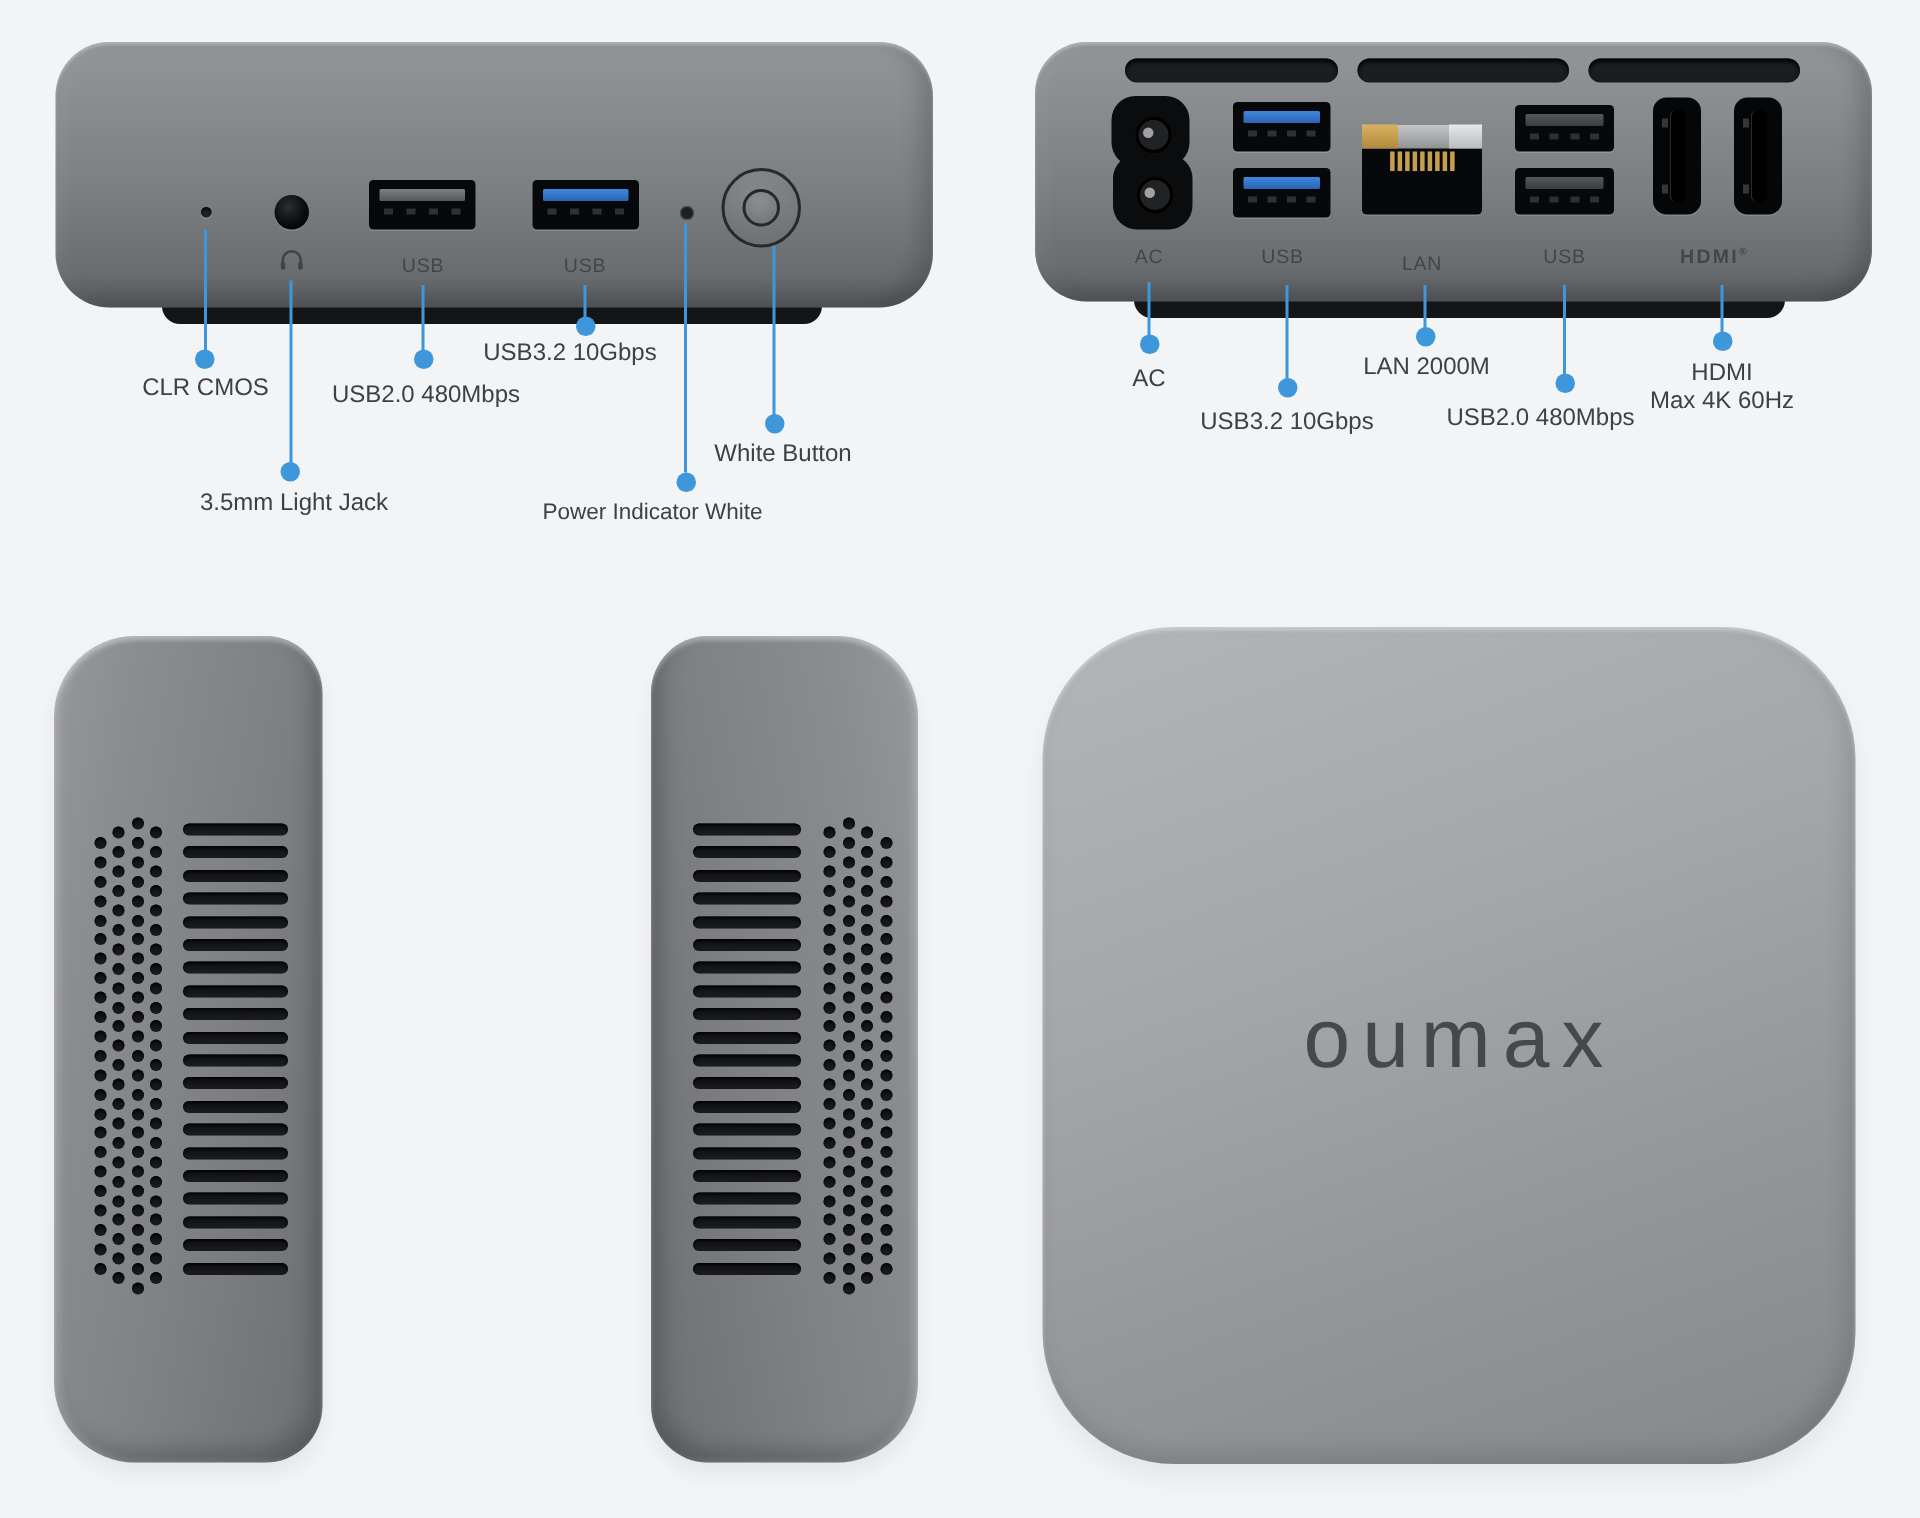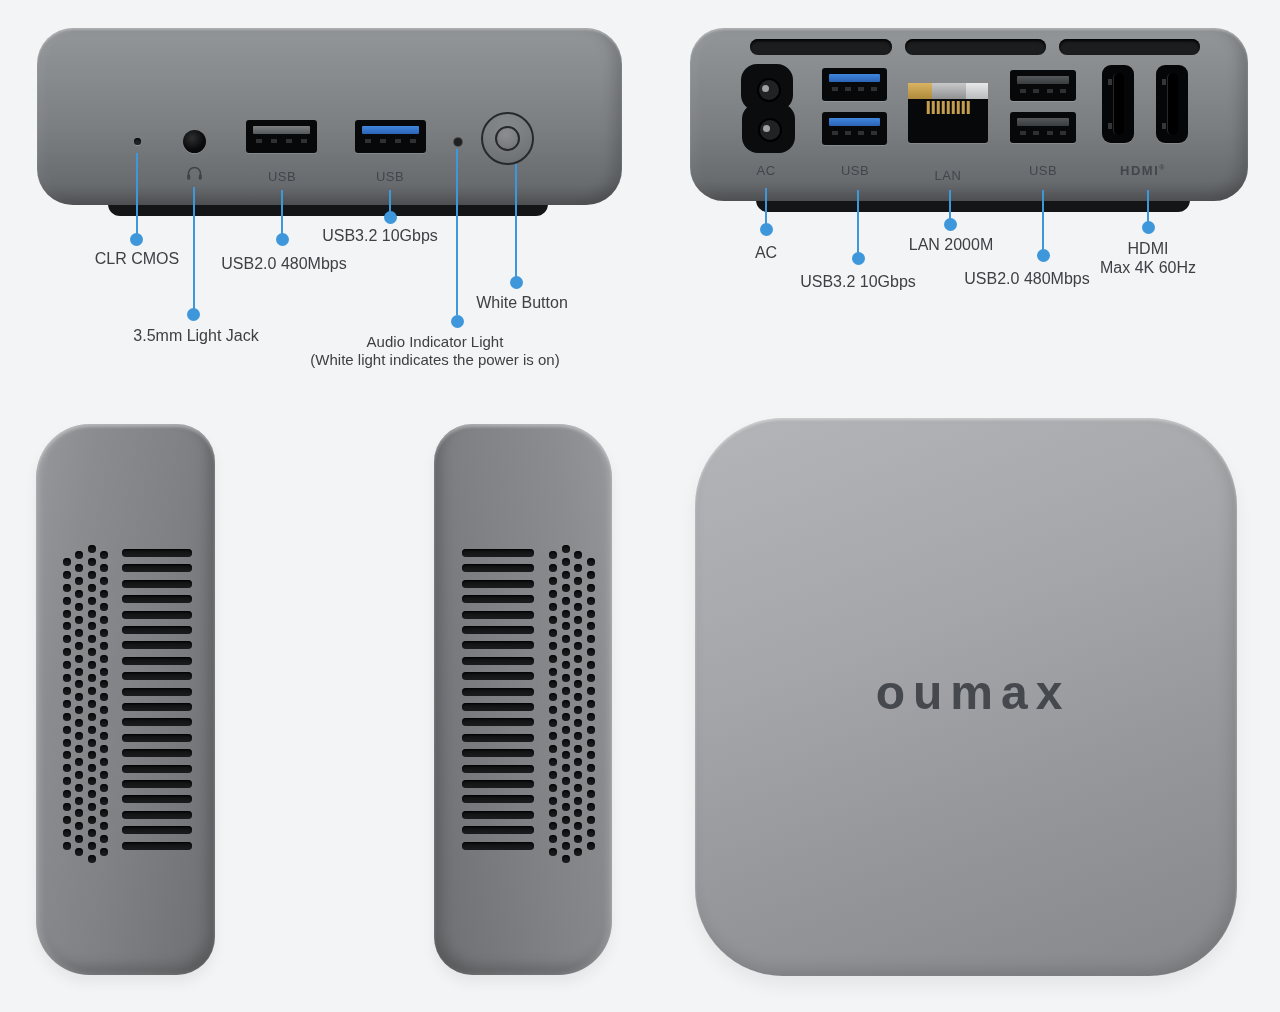--- a/index.html
+++ b/index.html
@@ -42,21 +42,21 @@
   .lan .metal{position:absolute;left:0;right:0;top:0;height:16px;background:linear-gradient(#c6c8ca,#8f9193);}
   .lan .gold{position:absolute;left:0;top:0;width:24px;height:16px;background:linear-gradient(#d9b263,#b08a3c);}
   .lan .silver{position:absolute;right:0;top:0;width:22px;height:16px;background:linear-gradient(#e6e8ea,#b9bbbd);}
   .lan .comb{position:absolute;left:50%;transform:translateX(-50%);top:18px;height:13px;display:flex;gap:2.5px;}
   .lan .comb i{display:block;width:2.5px;height:13px;background:var(--gold,#c59f4f);}
   
   .hdmi{position:absolute;width:32px;height:78px;background:#050607;border-radius:9px;box-shadow:0 1px 0 rgba(255,255,255,.12);}
   .hdmi .slot{position:absolute;left:11px;top:8px;width:10px;height:62px;background:#000;border-radius:5px;border-left:1px solid #26282a;}
   .hdmi .n1,.hdmi .n2{position:absolute;left:6px;width:4px;height:6px;background:#34373a;}
   .hdmi .n1{top:14px;} .hdmi .n2{bottom:14px;}
-  .brand{position:absolute;transform:translate(-50%,-50%);color:var(--brand,#45484d);font-size:48px;font-weight:700;letter-spacing:8px;}
+  .brand{position:absolute;transform:translate(-50%,-50%);color:var(--brand,#45484d);font-size:56px;font-weight:400;letter-spacing:8px;}
 </style>
 </head>
 <body>
 
 <div class="stage" style="--bg: #f3f4f5; --callout: #3e97db; --label: #3d4145; --devlabel: #42464b; --blue-tab: #3f87dd; --gold: #c59f4f; --brand: #45484d;">
 
   <section>
     <div class="base" style="left:108px;top:198px;width:440px;height:18px;"></div>
     <div class="chassis" style="left:37px;top:28px;width:585px;height:177px;border-radius:36px;"></div>
 
@@ -111,22 +111,21 @@
     </div>
     <div>
       <div class="c-line" style="left:389px;top:190px;height:26px;"></div>
       <div class="c-dot" style="left:384px;top:211px;"></div>
       <div class="c-label" style="left:380px;top:227px;">USB3.2 10Gbps</div>
     </div>
     <div>
       <div class="c-line" style="left:456px;top:149px;height:166px;"></div>
       <div class="c-dot" style="left:451px;top:315px;"></div>
       <div class="c-label two" style="left:435px;top:333px;">
-        <div>Audio Indicator Light</div>
-        <div class="l2">(White light indicates the power is on)</div>
+        <div>Power Indicator White</div>
       </div>
     </div>
     <div>
       <div class="c-line" style="left:515px;top:164px;height:118px;"></div>
       <div class="c-dot" style="left:510px;top:276px;"></div>
       <div class="c-label" style="left:522px;top:294px;">White Button</div>
     </div>
   </section>
 
   <section>

